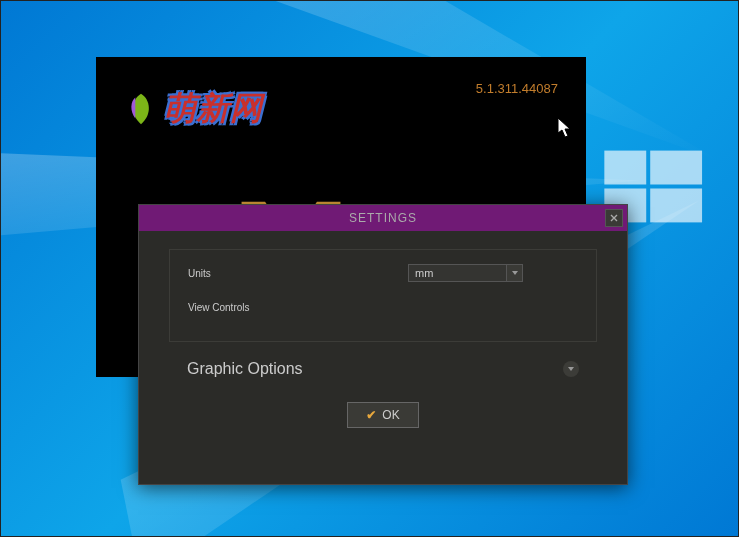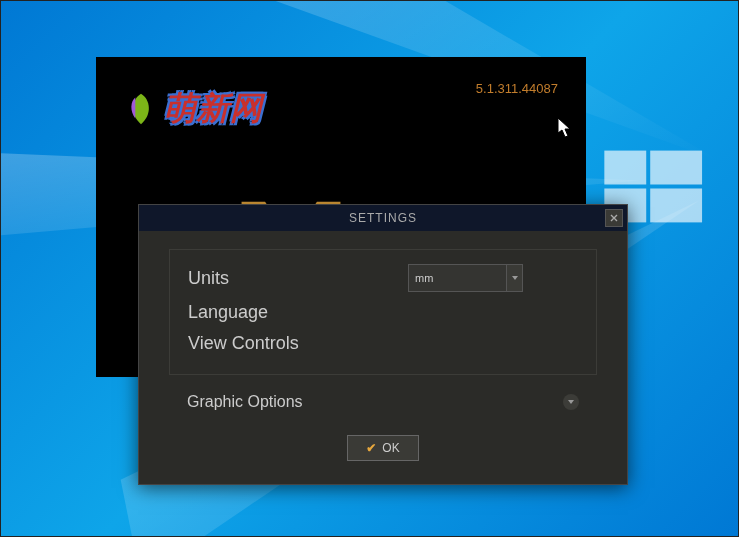--- a/index.html
+++ b/index.html
@@ -45,45 +45,45 @@
       width: 16px; height: 22px; z-index: 50;
     }
     .settings {
       position: absolute;
       left: 137px; top: 203px; width: 490px; height: 281px;
       background: #2b2b28;
       border: 1px solid #444;
       box-shadow: 0 3px 18px rgba(0,0,0,0.6);
     }
     .settings-title {
-      height: 26px; background: #0f172a;
+      height: 26px; background: #701a75;
       display: flex; align-items: center; justify-content: center;
       position: relative;
       color: #aaa; font-size: 12px; letter-spacing: 1px;
     }
     .close-btn {
       position: absolute; right: 4px; top: 4px;
       width: 18px; height: 18px; background: #3a3a36;
       border: 1px solid #555; color: #aaa;
       display: flex; align-items: center; justify-content: center;
       font-size: 11px; cursor: pointer;
     }
     .settings-body { padding: 18px 30px 12px 30px; }
     .group {
       border: 1px solid #3c3c38; padding: 14px 18px 16px 18px;
       margin-bottom: 14px;
     }
     .row {
       display: flex; align-items: center;
       margin-bottom: 10px;
     }
-    .row:last-child { margin-bottom: 4px; }
-    .row-label { color: #ccc; font-size: 18px; width: 220px; }
+    .row:last-child { margin-bottom: 12px; }
+    .row-label { color: #ccc; font-size: 10px; width: 220px; }
     .select {
-      flex: 0 0 115px; height: 28px;
+      flex: 0 0 115px; height: 18px;
       background: #343431; border: 1px solid #555;
       color: #ccc; font-size: 11px;
       display: flex; align-items: center;
       padding: 0 6px; position: relative;
       cursor: pointer;
     }
     .select-caret {
       position: absolute; right: 0; top: 0; bottom: 0;
       width: 16px; border-left: 1px solid #555;
       display: flex; align-items: center; justify-content: center;
@@ -164,21 +164,20 @@
       <div class="row">
         <div class="row-label">Units</div>
         <div class="select">
           <span>mm</span>
           <div class="select-caret">
               <div class="tri-down"></div>
             </div>
         </div>
       </div>
       <div class="row">
-        <div class="row-label">Language</div>
       </div>
       <div class="row">
         <div class="row-label">View Controls</div>
       </div>
     </div>
     <div class="expander">
       <span>Graphic Options</span>
       <div class="caret-circle">
           <div class="tri-down"></div>
         </div>

